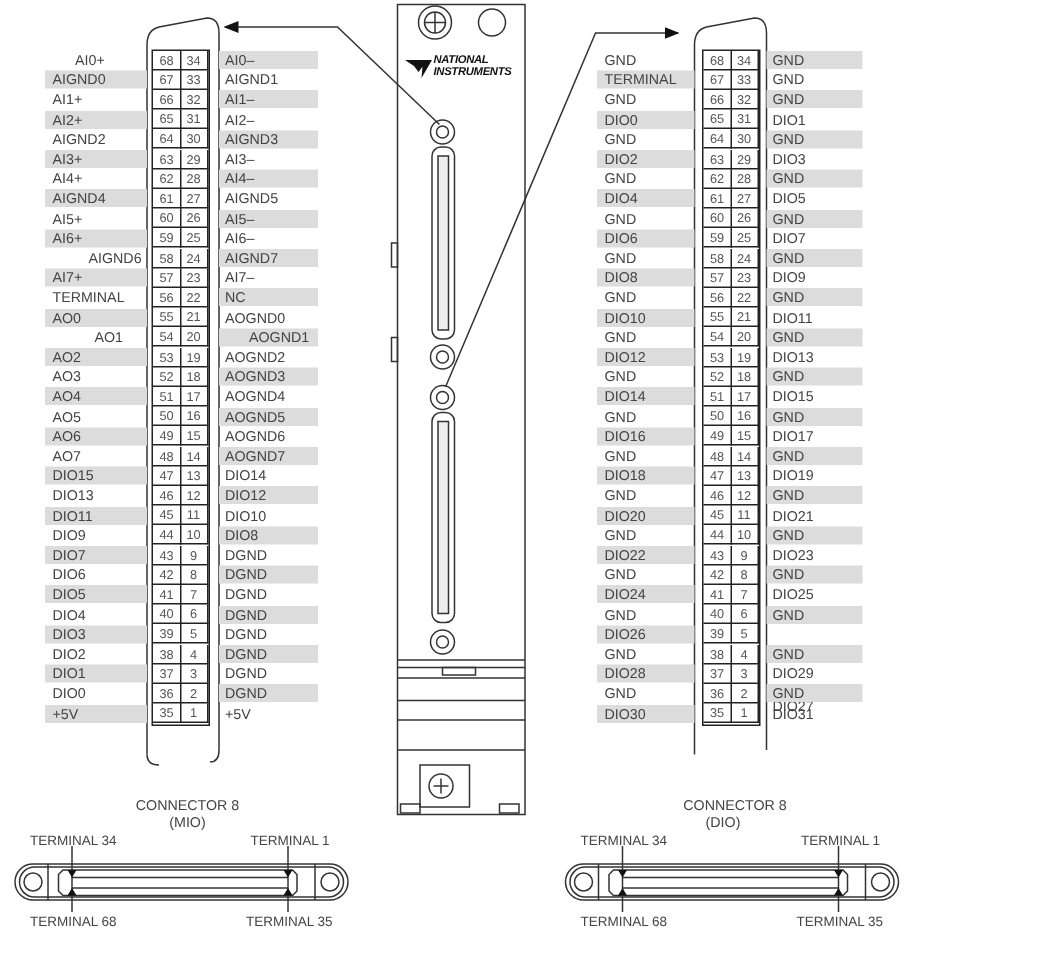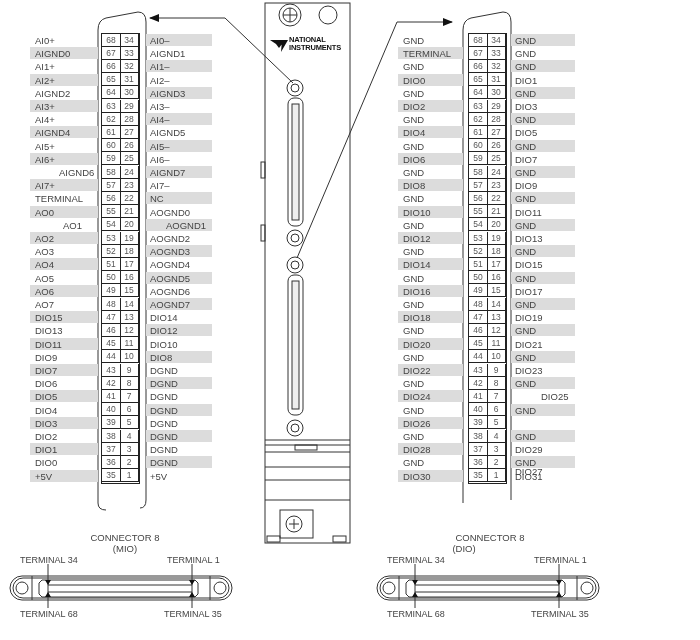--- a/index.html
+++ b/index.html
@@ -1,18 +1,18 @@
 <!DOCTYPE html>
 <html><head>
 <meta charset="utf-8">
 <style>
   html, body { margin:0; padding:0; background:#ffffff; }
   body { width:700px; height:640px; position:relative; overflow:hidden;
          font-family:"Liberation Sans", sans-serif; color:#4a4a4a; }
-  .abs { position:absolute; }
+  .abs { position:absolute;font-style:italic; }
   .band { position:absolute; height:12px; background:#dcdcdc; }
   .lbl { position:absolute; white-space:nowrap; font-size:9.5px; line-height:13px; color:#444; }
   .pinbox { position:absolute; border:1px solid #222; background:#fff; }
   .pcell { position:absolute; width:18px; height:12px; border-right:1px solid #222; border-bottom:1px solid #222;
            font-size:8.5px; line-height:12px; text-align:center; color:#555; }
   .title { position:absolute; font-size:9.5px; color:#444; text-align:center; white-space:nowrap; }
   .term { position:absolute; font-size:9px; color:#444; white-space:nowrap; }
   svg { position:absolute; left:0; top:0; }
 </style>
 </head>
@@ -122,21 +122,21 @@
 </svg>
 
 <div class="abs" style="left:289px;top:36px;font-size:7.5px;font-weight:bold;line-height:8px;color:#111;letter-spacing:-0.2px;">
   <div>NATIONAL</div>
   <div>INSTRUMENTS</div>
 </div>
 
 <div id="c0">
     <div class="pinbox" style="left: 101px; top: 33px; width: 37px; height: 448.8px;"></div>
     <div class="band" style="left: 146px; width: 66px; top: 34px;"></div>
-    <div class="lbl" style="left: 35px; top: 34px; text-align: center;">AI0+</div>
+    <div class="lbl" style="left: 50px; top: 34px; text-align: center;">AI0+</div>
     <div class="pcell" style="left: 102px; top: 33.5px;">68</div>
     <div class="pcell" style="left: 120px; top: 33.5px;">34</div>
     <div class="lbl" style="left: 150px; top: 34px;">AI0–</div>
     <div class="band" style="left: 30px; width: 68px; top: 47.2px;"></div>
     <div class="lbl" style="left: 35px; top: 47.2px;">AIGND0</div>
     <div class="pcell" style="left: 102px; top: 46.7px;">67</div>
     <div class="pcell" style="left: 120px; top: 46.7px;">33</div>
     <div class="lbl" style="left: 150px; top: 47.2px;">AIGND1</div>
     <div class="band" style="left: 146px; width: 66px; top: 60.4px;"></div>
     <div class="lbl" style="left: 35px; top: 60.4px;">AI1+</div>
@@ -434,21 +434,21 @@
     <div class="lbl" style="left: 515px; top: 364px;">DIO23</div>
     <div class="band" style="left: 511px; width: 64px; top: 377.2px;"></div>
     <div class="lbl" style="left: 403px; top: 377.2px;">GND</div>
     <div class="pcell" style="left: 469px; top: 376.7px;">42</div>
     <div class="pcell" style="left: 487px; top: 376.7px;">8</div>
     <div class="lbl" style="left: 515px; top: 377.2px;">GND</div>
     <div class="band" style="left: 398px; width: 65px; top: 390.4px;"></div>
     <div class="lbl" style="left: 403px; top: 390.4px;">DIO24</div>
     <div class="pcell" style="left: 469px; top: 389.9px;">41</div>
     <div class="pcell" style="left: 487px; top: 389.9px;">7</div>
-    <div class="lbl" style="left: 515px; top: 390.4px; margin-left: 26px;">DIO25</div>
+    <div class="lbl" style="left: 515px; top: 390.4px;">DIO25</div>
     <div class="band" style="left: 511px; width: 64px; top: 403.6px;"></div>
     <div class="lbl" style="left: 403px; top: 403.6px;">GND</div>
     <div class="pcell" style="left: 469px; top: 403.1px;">40</div>
     <div class="pcell" style="left: 487px; top: 403.1px;">6</div>
     <div class="lbl" style="left: 515px; top: 403.6px;">GND</div>
     <div class="band" style="left: 398px; width: 65px; top: 416.8px;"></div>
     <div class="lbl" style="left: 403px; top: 416.8px;">DIO26</div>
     <div class="pcell" style="left: 469px; top: 416.3px;">39</div>
     <div class="pcell" style="left: 487px; top: 416.3px;">5</div>
     <div class="lbl" style="left: 515px; top: 416.8px; margin-top: 48px;">DIO27</div>
@@ -475,17 +475,17 @@
   </div>
 
 <div class="title" style="left:85px;top:532px;width:80px;">CONNECTOR 8</div>
 <div class="title" style="left:85px;top:543px;width:80px;">(MIO)</div>
 <div class="term" style="left:20px;top:555px;">TERMINAL 34</div>
 <div class="term" style="left:167px;top:555px;">TERMINAL 1</div>
 <div class="term" style="left:20px;top:609px;">TERMINAL 68</div>
 <div class="term" style="left:164px;top:609px;">TERMINAL 35</div>
 
 <div class="title" style="left:450px;top:532px;width:80px;">CONNECTOR 8</div>
-<div class="title" style="left:424px;top:543px;width:80px;">(DIO)</div>
+<div class="title" style="left:442px;top:543px;width:80px;">(DIO)</div>
 <div class="term" style="left:387px;top:555px;">TERMINAL 34</div>
 <div class="term" style="left:534px;top:555px;">TERMINAL 1</div>
 <div class="term" style="left:387px;top:609px;">TERMINAL 68</div>
 <div class="term" style="left:531px;top:609px;">TERMINAL 35</div>
 
 </body></html>

